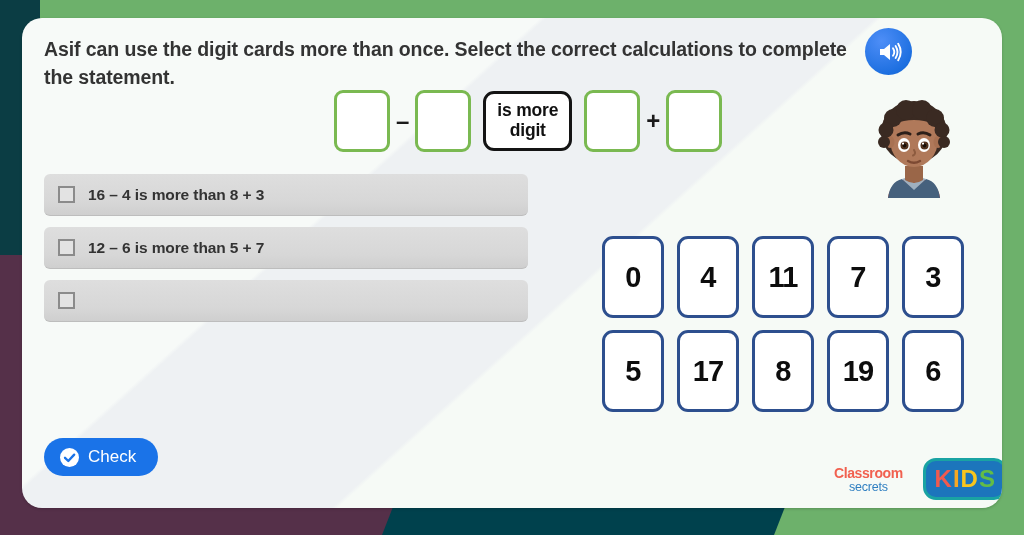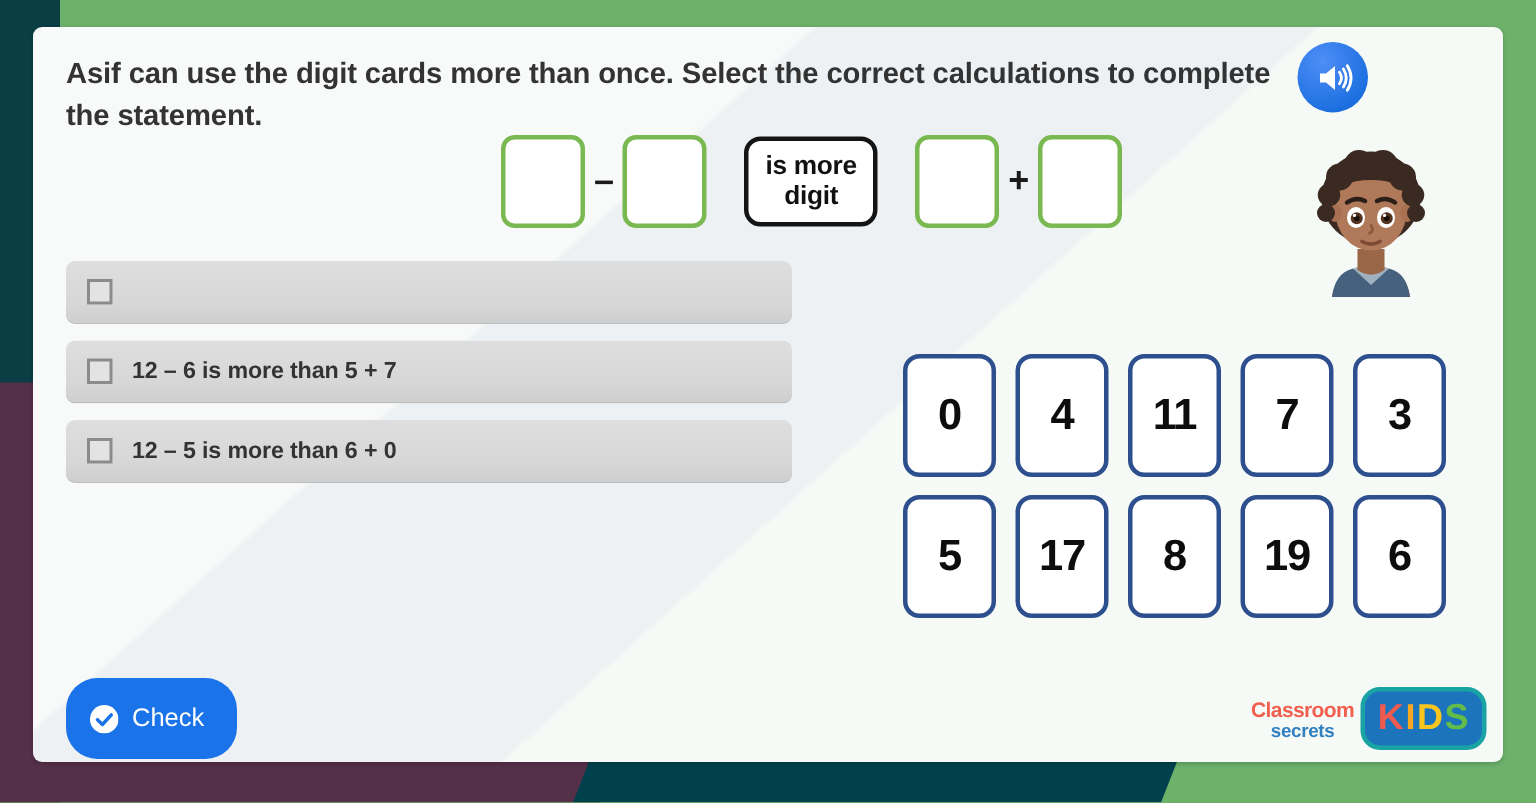--- a/index.html
+++ b/index.html
@@ -36,21 +36,21 @@
     position: absolute; left: 382px; bottom: 0; width: 410px; height: 46px;
     background: #00414d;
     clip-path: polygon(18px 0, 410px 0, 392px 46px, 0 46px);
   }
 
   
   #slide-card {
     position: absolute;
     left: 22px; top: 18px;
     width: 980px; height: 490px;
-    border-radius: 6px;
+    border-radius: 20px;
     background:
       linear-gradient(138deg,
         #f7faf8 0%, #f7faf8 34%,
         #eef1f3 34.4%, #eef1f3 56%,
         #f6faf6 56.4%, #f6faf6 100%);
     box-shadow: 0 1px 3px rgba(0,0,0,.18);
     overflow: hidden;
   }
 
   
@@ -93,21 +93,21 @@
     cursor: pointer;
   }
   .op-sign {
     font-size: 24px;
     font-weight: bold;
     color: #1a1a1a;
     padding: 0 6px;
     line-height: 1;
   }
   #more-than-box {
-    margin: 0 25px;
+    margin: 0 12px;
     padding: 7px 11px;
     border: 3px solid #141414;
     border-radius: 11px;
     background: #ffffff;
     font-size: 17.5px;
     font-weight: bold;
     color: #111111;
     text-align: center;
     line-height: 1.14;
     letter-spacing: -.2px;
@@ -167,51 +167,51 @@
     font-size: 29px;
     font-weight: bold;
     color: #0d0d0d;
     letter-spacing: -.8px;
     cursor: pointer;
   }
 
   
   #check-button {
     position: absolute;
-    left: 22px; top: 434px;
-    height: 54px;
+    left: 22px; top: 420px;
+    height: 38px;
     padding: 0 22px 0 16px;
     border: none;
     border-radius: 21px;
     background: #1a73e8;
     color: #ffffff;
     font-family: "Liberation Sans", sans-serif;
     font-size: 17px;
     display: flex; align-items: center; gap: 9px;
     cursor: pointer;
   }
   #check-icon { display: block; }
 
   
   #footer-logos {
     position: absolute;
     left: 812px; top: 440px;
-    display: flex; align-items: center; gap: 4px;
+    display: flex; align-items: center; gap: 20px;
   }
   #cs-logo {
     text-align: center;
     line-height: 1;
     padding-top: 2px;
   }
   #cs-logo .cs-line1 {
     font-size: 14px; font-weight: bold; color: #f1604f;
     letter-spacing: -.4px; display: block;
   }
   #cs-logo .cs-line2 {
-    font-size: 12.5px; font-weight: bold; color: #2f7fc1;
+    font-size: 12.5px; font-weight: normal; color: #2f7fc1;
     letter-spacing: -.2px; display: block; margin-top: 1px;
   }
   #kids-logo {
     width: 84px; height: 42px;
     border-radius: 13px;
     background: #1c75bc;
     display: flex; align-items: center; justify-content: center;
     gap: 1px;
     border: 3px solid #19a3a3;
   }
@@ -301,28 +301,28 @@
       <circle cx="63" cy="53.6" r="1.1" fill="#ffffff"></circle>
 
       <path d="M54 60 q2.5 4 -1 5.5" stroke="#8d5b3f" stroke-width="2" fill="none" stroke-linecap="round"></path>
       <path d="M48 71 q6 3.5 12 0" stroke="#7d4a33" stroke-width="2.4" fill="none" stroke-linecap="round"></path>
     </svg>
   </div>
 
   <div id="options-list">
     <div class="option-row">
       <div class="option-checkbox"></div>
+      <div class="option-label">16 – 4 is more than 8 + 3</div>
     </div>
     <div class="option-row">
       <div class="option-checkbox"></div>
       <div class="option-label">12 – 6 is more than 5 + 7</div>
     </div>
     <div class="option-row">
       <div class="option-checkbox"></div>
-      <div class="option-label">12 – 5 is more than 6 + 0</div>
     </div>
   </div>
 
   <div id="digit-cards">
     <div class="card-row">
       <div class="digit-card">0</div>
       <div class="digit-card">4</div>
       <div class="digit-card">11</div>
       <div class="digit-card">7</div>
       <div class="digit-card">3</div>

